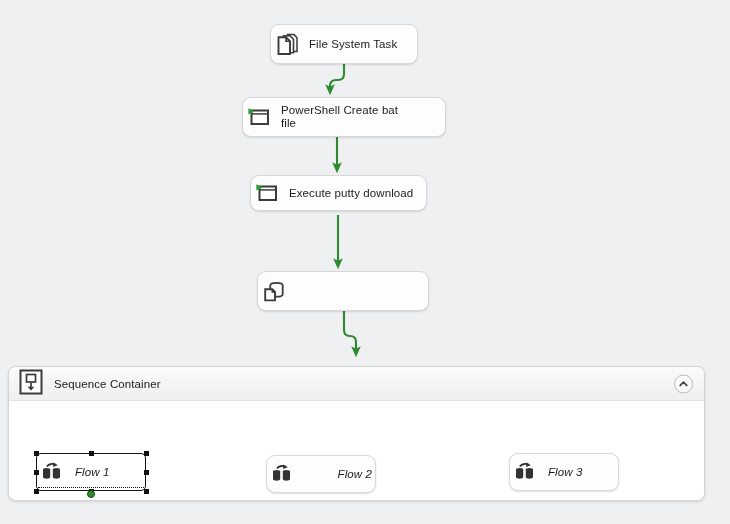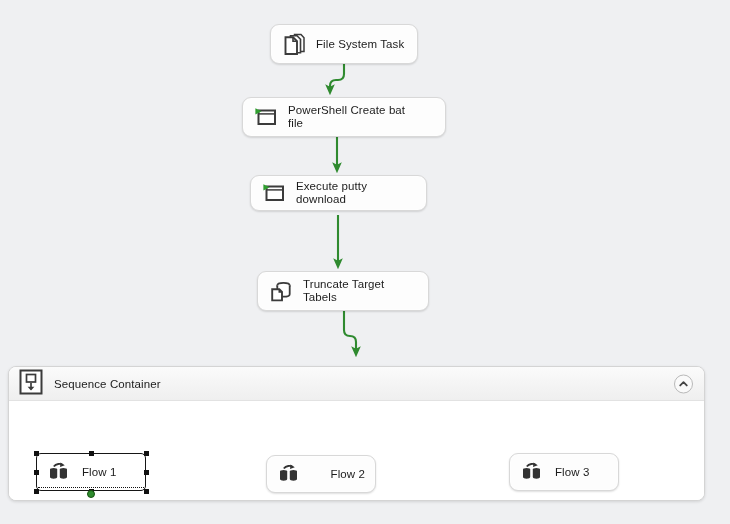--- a/index.html
+++ b/index.html
@@ -34,21 +34,21 @@
   
   .task {
     position: absolute;
     box-sizing: border-box;
     background: #fdfdfd;
     border: 1px solid #d8d8d8;
     border-radius: 9px;
     box-shadow: 0 1px 2px rgba(0,0,0,0.13), 0 0 0 1px rgba(255,255,255,0.6) inset;
     display: flex;
     align-items: center;
-    padding: 0 10px;
+    padding: 0 3px;
     gap: 9px;
   }
   .task .label {
     font-size: 11.5px;
     color: #1c1c1c;
     line-height: 13px;
     letter-spacing: 0.1px;
     white-space: pre-line;
   }
   .task .ic {
@@ -99,20 +99,21 @@
     border: 1px solid #b9b9b9;
     background: #fafafa;
     display: flex;
     align-items: center;
     justify-content: center;
   }
   #container-body {
     position: relative;
     height: 100px;
     background: #ffffff;
+    font-style: italic;
   }
 
   
   .selected {
     border: 1.5px solid #161616 !important;
     border-radius: 5px !important;
     box-shadow: none !important;
     background: #ffffff !important;
   }
   .handle {
@@ -180,22 +181,20 @@
           </svg></span>
         <span class="label">Execute putty download</span>
       </div>
       <div class="task" style="left: 257px; top: 271px; width: 172px; height: 40px;">
         <span class="ic"><svg width="26" height="26" viewBox="0 0 26 26">
             <ellipse cx="15.5" cy="7.4" rx="6.2" ry="2.5" fill="#ffffff" stroke="#3b3b3b" stroke-width="1.8"></ellipse>
             <path d="M9.3 7.4 L9.3 16.2 C9.3 17.6 12 18.7 15.5 18.7 C19 18.7 21.7 17.6 21.7 16.2 L21.7 7.4" fill="#ffffff" stroke="#3b3b3b" stroke-width="1.8"></path>
             <path d="M4.2 11.3 L11.3 11.3 L14 14 L14 22.4 L4.2 22.4 Z" fill="#ffffff" stroke="#3b3b3b" stroke-width="1.9"></path>
             <path d="M11.3 11.3 L11.3 14 L14 14" fill="none" stroke="#3b3b3b" stroke-width="1.6"></path>
           </svg></span>
-        <span class="label">Truncate Target
-Tabels</span>
       </div>
     </div>
 
   <div id="sequence-container">
 
     <div id="container-header">
       <span class="ic">
         <svg width="26" height="26" viewBox="0 0 26 26">
           <rect x="2.5" y="1.5" width="21" height="23" fill="#ffffff" stroke="#3b3b3b" stroke-width="2"></rect>
           <rect x="8.5" y="5.5" width="9" height="7.5" fill="none" stroke="#3b3b3b" stroke-width="1.7"></rect>

